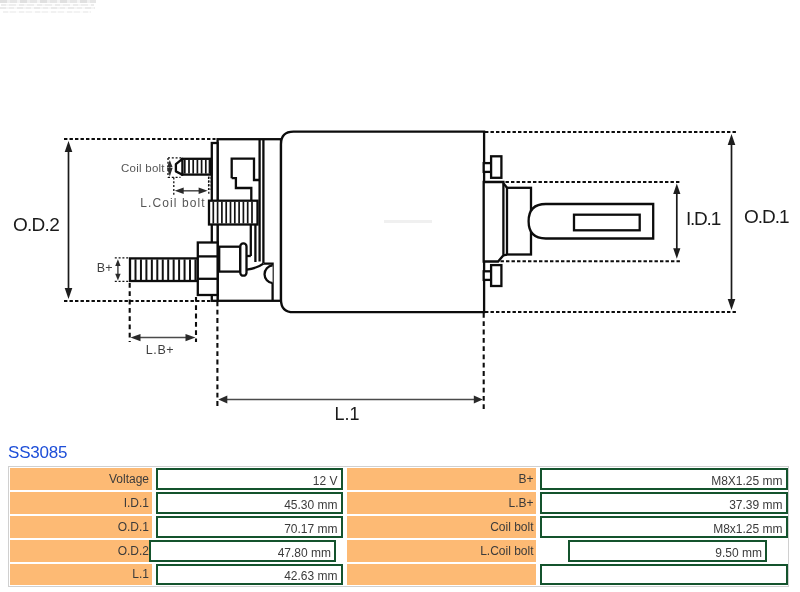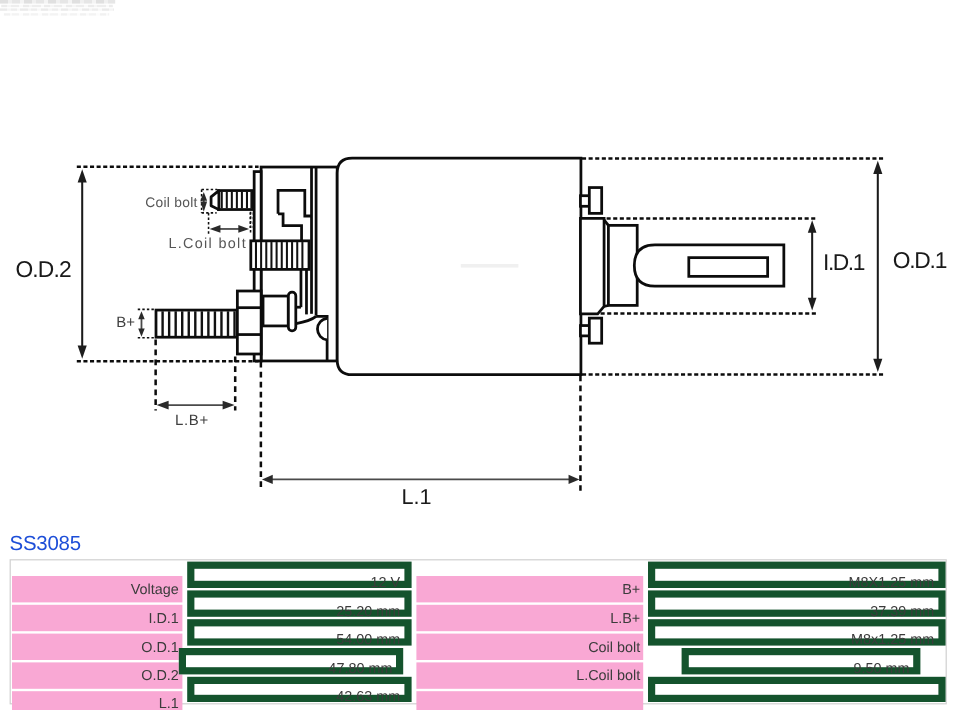--- a/index.html
+++ b/index.html
@@ -2,22 +2,22 @@
 <html><head>
 <meta charset="utf-8">
 <style>
   html,body{margin:0;padding:0;background:#ffffff;}
   body{width:800px;height:592px;position:relative;font-family:"Liberation Sans",sans-serif;overflow:hidden;}
   .wm{position:absolute;}
   #code{position:absolute;left:8px;top:444px;font-size:17px;line-height:18px;letter-spacing:-0.2px;color:#1d4ed8;}
   .cell{position:absolute;height:22px;line-height:22px;font-size:12px;color:#3b3b3b;text-align:right;box-sizing:border-box;}
   .g{padding-right:2.5px;}
   .w{padding-right:3px;}
-  .g{background:#f9a8d4;margin-top:12px;}
-  .w{background:#ffffff;border:6px solid #14532d;}
+  .g{background:#fdba74;}
+  .w{background:#ffffff;border:2px solid #14532d;}
   #tbox{position:absolute;left:8px;top:465.5px;width:781px;height:121px;border:1px solid #d0d0d0;box-sizing:border-box;}
 </style>
 </head>
 <body>
 
 <div class="wm" style="left:0;top:0;width:96px;height:3px;background:repeating-linear-gradient(90deg,#e0e0e0 0 7px,#f0f0f0 7px 10px,#e6e6e6 10px 17px,#f4f4f4 17px 20px);"></div>
 <div class="wm" style="left:1px;top:4px;width:93px;height:2px;background:repeating-linear-gradient(90deg,#ececec 0 5px,#f6f6f6 5px 8px,#eeeeee 8px 15px,#fafafa 15px 18px);"></div>
 <div class="wm" style="left:0;top:7px;width:95px;height:2px;background:repeating-linear-gradient(90deg,#eaeaea 0 6px,#f5f5f5 6px 9px,#ededed 9px 14px,#f8f8f8 14px 17px);"></div>
 <div class="wm" style="left:3px;top:11px;width:88px;height:2px;background:repeating-linear-gradient(90deg,#f1f1f1 0 5px,#fafafa 5px 7px,#f3f3f3 7px 13px,#fcfcfc 13px 16px);"></div>
 
@@ -190,26 +190,26 @@
 <div id="code">SS3085</div>
 <div id="tbox"></div>
 <div style="position:absolute;left:384px;top:220px;width:48px;height:3px;background:#f0f0f0;"></div>
 
 <div class="cell g" style="left:10px;top:467.5px;width:141.5px;">Voltage</div>
 <div class="cell w" style="left:155.5px;top:467.5px;width:187px;">12 V</div>
 <div class="cell g" style="left:347px;top:467.5px;width:189px;">B+</div>
 <div class="cell w" style="left:540px;top:467.5px;width:247.5px;">M8X1.25 mm</div>
 
 <div class="cell g" style="left:10px;top:491.5px;width:141.5px;">I.D.1</div>
-<div class="cell w" style="left:155.5px;top:491.5px;width:187px;">25.20 mm</div>
+<div class="cell w" style="left:155.5px;top:491.5px;width:187px;">45.30 mm</div>
 <div class="cell g" style="left:347px;top:491.5px;width:189px;">L.B+</div>
 <div class="cell w" style="left:540px;top:491.5px;width:247.5px;">37.39 mm</div>
 
 <div class="cell g" style="left:10px;top:515.5px;width:141.5px;">O.D.1</div>
-<div class="cell w" style="left:155.5px;top:515.5px;width:187px;">54.00 mm</div>
+<div class="cell w" style="left:155.5px;top:515.5px;width:187px;">70.17 mm</div>
 <div class="cell g" style="left:347px;top:515.5px;width:189px;">Coil bolt</div>
 <div class="cell w" style="left:540px;top:515.5px;width:247.5px;">M8x1.25 mm</div>
 
 <div class="cell g" style="left:10px;top:539.5px;width:141.5px;">O.D.2</div>
 <div class="cell w" style="left:149px;top:539.5px;width:187px;">47.80 mm</div>
 <div class="cell g" style="left:347px;top:539.5px;width:189px;">L.Coil bolt</div>
 <div class="cell w" style="left:568px;top:539.5px;width:199px;">9.50 mm</div>
 
 <div class="cell g" style="left:10px;top:563.5px;width:141.5px;height:21px;line-height:21px;">L.1</div>
 <div class="cell w" style="left:155.5px;top:563.5px;width:187px;height:21px;line-height:21px;">42.63 mm</div>

